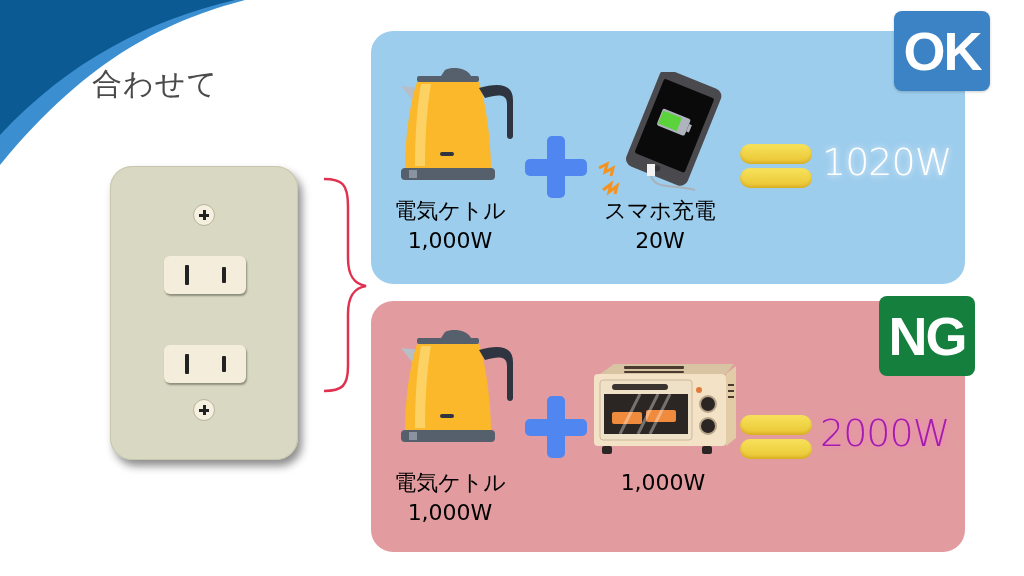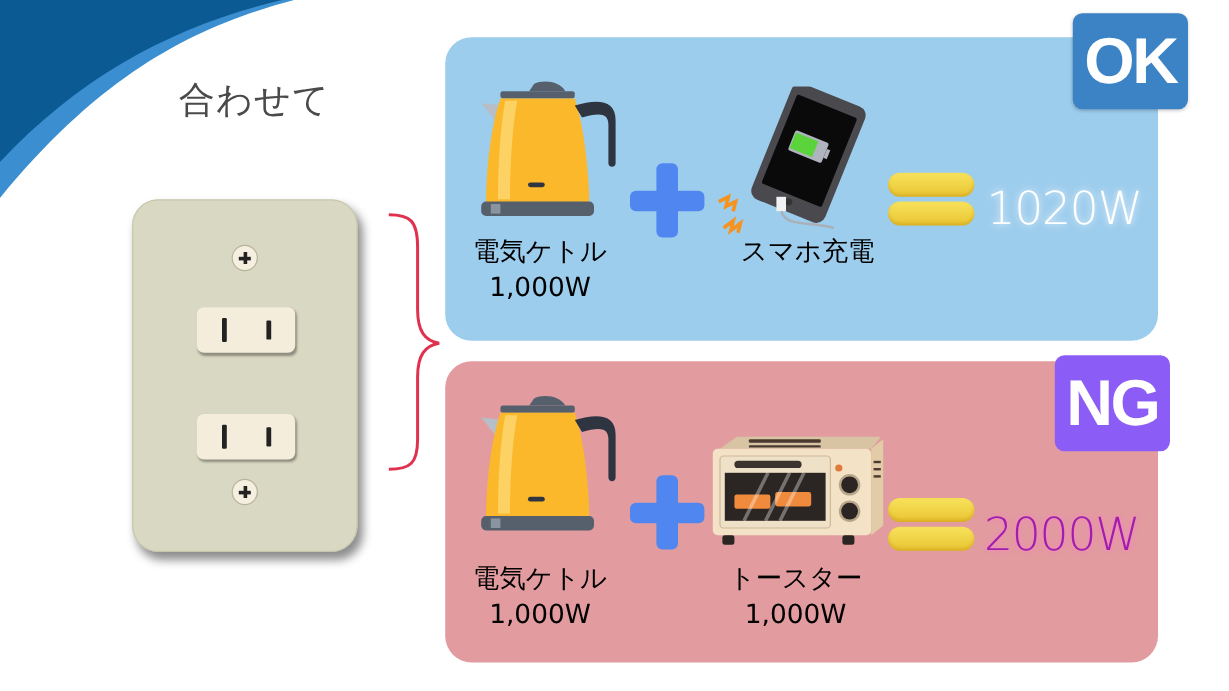--- a/index.html
+++ b/index.html
@@ -1,53 +1,53 @@
 <!DOCTYPE html>
 <html><head>
 <meta charset="utf-8">
 <style>
   * { box-sizing: border-box; margin: 0; padding: 0; }
   html, body { width: 1024px; height: 576px; overflow: hidden; background: #ffffff; }
   body { position: relative; font-family: "DejaVu Sans", "Liberation Sans", sans-serif; color: #4a4a4a; }
 
   .corner-swoosh { position: absolute; left: 0; top: 0; width: 260px; height: 170px; }
 
-  .headline { position: absolute; left: 92px; top: 62px; width: 240px; text-align: center; font-size: 30px; line-height: 44px; color: #4a4a4a; letter-spacing: 1px; }
+  .headline { position: absolute; left: 92px; top: 62px; width: 240px; text-align: left; font-size: 30px; line-height: 44px; color: #4a4a4a; letter-spacing: 1px; }
 
   .outlet-plate { position: absolute; left: 110px; top: 166px; width: 188px; height: 294px; background: #d9d8c2; border-radius: 22px; box-shadow: 4px 6px 8px rgba(0,0,0,0.45), inset 0 0 0 1px #c8c7ae; }
   .screw { position: absolute; left: 83px; width: 22px; height: 22px; border-radius: 50%; background: #f4efdf; border: 1px solid #b7b39c; }
   .screw::before, .screw::after { content: ""; position: absolute; background: #222; }
   .screw::before { left: 5px; top: 9px; width: 10px; height: 3px; }
   .screw::after { left: 9px; top: 5px; width: 3px; height: 10px; }
   .socket { position: absolute; left: 54px; width: 82px; height: 38px; background: #f5eddb; border-radius: 6px; box-shadow: 1px 2px 2px rgba(0,0,0,0.35); }
   .slot { position: absolute; top: 9px; width: 4px; background: #222; border-radius: 1px; }
 
   .brace { position: absolute; left: 320px; top: 176px; width: 50px; height: 218px; }
 
   .panel { position: absolute; left: 371px; width: 594px; border-radius: 22px; }
   .panel-ok { top: 31px; height: 253px; background: #9dcded; }
   .panel-ng { top: 301px; height: 251px; background: #e29c9f; }
 
   .badge { position: absolute; width: 96px; height: 80px; border-radius: 8px; color: #ffffff; font-family: "Liberation Sans", sans-serif; font-weight: bold; font-size: 54px; display: flex; align-items: center; justify-content: center; letter-spacing: -2px; }
   .badge-ok { left: 894px; top: 11px; background: #3c83c5; box-shadow: 0 1px 3px rgba(0,0,0,0.2); }
-  .badge-ng { left: 879px; top: 296px; background: #8b5cf6; }
+  .badge-ng { left: 879px; top: 296px; background: #15803d; }
 
   .item-label { position: absolute; text-align: center; font-size: 22px; line-height: 30px; color: #000000; }
 
   .plus { position: absolute; width: 62px; height: 62px; }
   .plus::before, .plus::after { content: ""; position: absolute; background: #4f86f0; border-radius: 5px; }
   .plus::before { left: 0; top: 23px; width: 62px; height: 17px; }
   .plus::after { left: 22px; top: 0; width: 18px; height: 62px; }
 
   .equals { position: absolute; width: 72px; height: 46px; }
   .equals span { position: absolute; left: 0; width: 72px; height: 20px; border-radius: 10px; background: linear-gradient(#f7e25b, #eac533); box-shadow: inset 0 -2px 3px rgba(180,130,0,0.35); }
   .equals span:first-child { top: 0; }
   .equals span:last-child { top: 24px; }
 
-  .total { position: absolute; font-family: "DejaVu Sans", sans-serif; font-weight: 200; font-size: 38px; letter-spacing: -1px; margin-top: 12px; }
+  .total { position: absolute; font-family: "DejaVu Sans", sans-serif; font-weight: 200; font-size: 38px; letter-spacing: -1px; }
   .total-ok { left: 822px; top: 140px; color: #ffffff; text-shadow: 0 0 6px rgba(255,255,255,0.9); }
   .total-ng { left: 820px; top: 411px; color: #a21caf; text-shadow: 0 0 6px rgba(255,120,210,0.9); }
 
   .illus { position: absolute; }
 </style>
 </head>
 <body>
 
 <svg class="corner-swoosh" viewBox="0 0 260 170">
   <path d="M0 0 H245 C170 20 90 55 0 165 Z" fill="#3b8fd0"></path>
@@ -110,22 +110,23 @@
 <div class="equals" style="left:740px;top:144px">
     <span></span>
     <span></span>
   </div>
 <div class="total total-ok">1020W</div>
 
 <div class="item-label" style="left:375px;top:196px;width:150px">
   <div>電気ケトル</div>
   <div>1,000W</div>
 </div>
-<div class="item-label" style="left:598px;top:196px;width:150px">
+<div class="item-label" style="left:585px;top:196px;width:150px">
   <div>スマホ充電</div>
+  <div>20W</div>
 </div>
 
 <div class="panel panel-ng"></div>
 <div class="badge badge-ng">NG</div>
 
 <svg class="illus" style="left:395px;top:328px;width:130px;height:120px" viewBox="0 0 130 120">
   <path d="M50 4 C58 0 72 2 76 10 L46 10 Z" fill="#56606c"></path>
   <rect x="22" y="10" width="62" height="6" rx="2" fill="#56606c"></rect>
   <path d="M6 20 L26 22 L22 40 Z" fill="#b8bec6"></path>
   <path d="M22 16 H84 C92 40 96 80 96 104 H10 C10 74 14 40 22 16 Z" fill="#fbb82b"></path>
@@ -164,15 +165,14 @@
     <span></span>
     <span></span>
   </div>
 <div class="total total-ng">2000W</div>
 
 <div class="item-label" style="left:375px;top:468px;width:150px">
   <div>電気ケトル</div>
   <div>1,000W</div>
 </div>
 <div class="item-label" style="left:588px;top:468px;width:150px">
-  <div>トースター</div>
   <div>1,000W</div>
 </div>
 
 </body></html>

